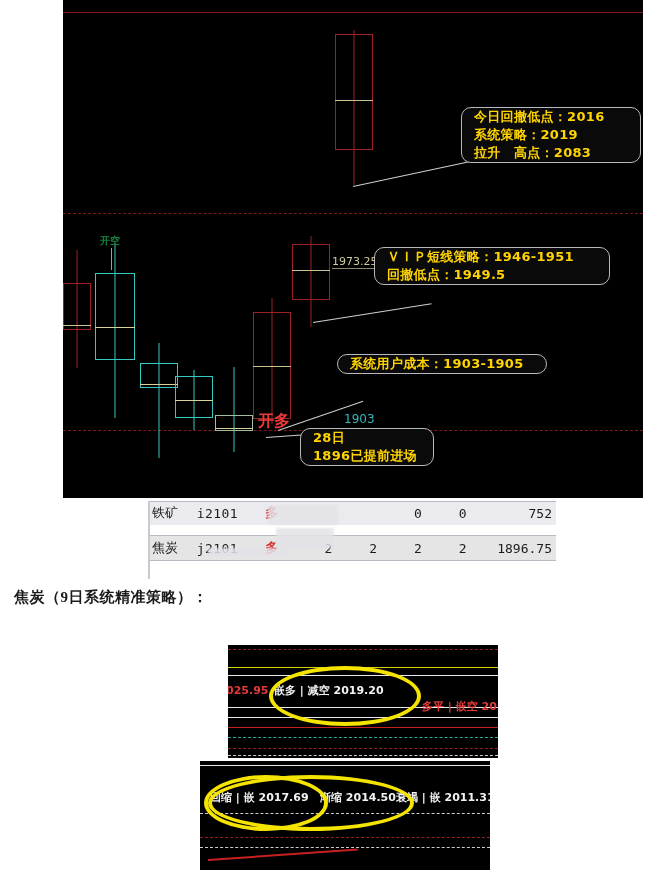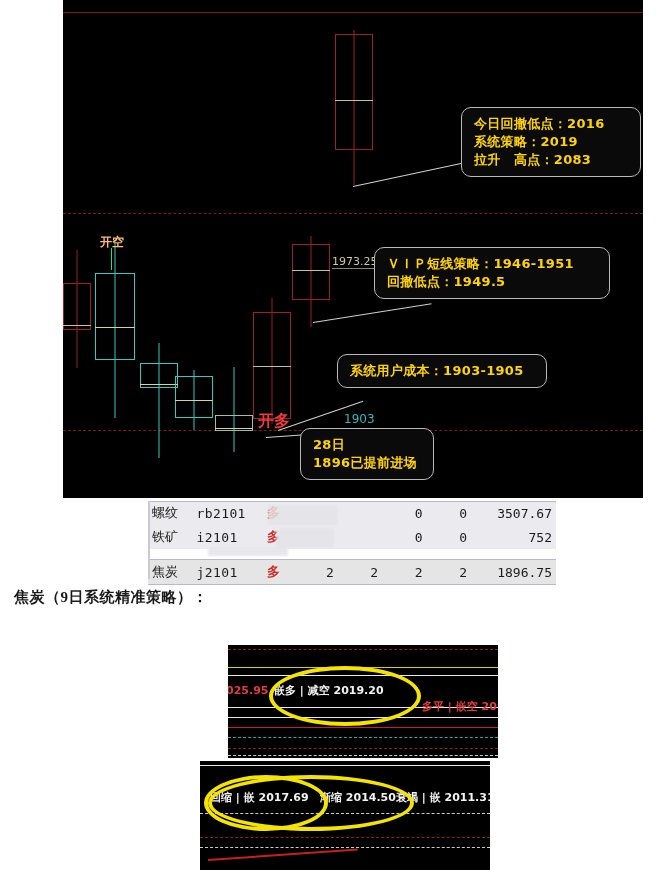--- a/index.html
+++ b/index.html
@@ -37,31 +37,31 @@
   .c-red  .mid{border-top:1px solid #c9c48f;}
   .c-grn  .wick{background:#35c9c2;}
   .c-grn  .body{border-color:#9fbfa0;}
   .c-grn  .mid{border-top:1px solid #d9d39a;}
 
   
   .chart-label{
     position:absolute;white-space:nowrap;font-size:11px;line-height:1;
     font-family:"DejaVu Sans","Liberation Sans",sans-serif;
   }
-  .lbl-green{color:#fdba74;font-weight:bold;font-size:12px;}
+  .lbl-green{color:#15803d;font-weight:bold;font-size:10px;}
   .lbl-red{color:#ef3a3a;font-weight:bold;font-size:16px;}
   .lbl-price{color:#cfc89c;font-size:11px;border-bottom:1px solid #8d8968;padding-bottom:1px;}
   .lbl-cyan{color:#37b6b6;font-size:12px;text-align:right;}
 
   
   .callout{
     position:absolute;background:#0a0a0a;border:1.6px solid #b9b9b9;
     border-radius:10px;color:#ffd400;font-weight:bold;
     font-family:"DejaVu Sans","Liberation Sans",sans-serif;
-    padding:7px 12px;box-sizing:border-box;line-height:1.38;
+    padding:0 12px;box-sizing:border-box;line-height:1.38;
     font-size:13px;letter-spacing:.3px;
   }
   .callout .row{white-space:nowrap;}
   .leader{position:absolute;background:#cfcfcf;height:1px;transform-origin:0 50%;}
 
   
   #position-table{
     position:absolute;left:148px;top:501px;width:408px;height:78px;
     background:#ffffff;
     font-family:"DejaVu Sans Mono","Liberation Mono",monospace;
@@ -207,30 +207,20 @@
   <div class="tbl-border-top"></div>
   <div class="sidebar-l"></div>
 
   <div class="blurbox" style="left:120px;top:4px;width:70px;height:20px;"></div>
   <div class="blurbox" style="left:128px;top:27px;width:58px;height:20px;"></div>
   <div class="blurbox" style="left:60px;top:47px;width:80px;height:8px;"></div>
 
   <table>
     <tbody>
       <tr class="grp-a">
-        <td class="cell-name">螺纹</td>
-        <td class="cell-code">rb2101</td>
-        <td class="cell-dir">多</td>
-        <td class="cell-num"></td>
-        <td class="cell-num"></td>
-        <td class="cell-num">0</td>
-        <td class="cell-num">0</td>
-        <td class="cell-last">3507.67</td>
-      </tr>
-      <tr class="grp-a">
         <td class="cell-name">铁矿</td>
         <td class="cell-code">i2101</td>
         <td class="cell-dir">多</td>
         <td class="cell-num"></td>
         <td class="cell-num"></td>
         <td class="cell-num">0</td>
         <td class="cell-num">0</td>
         <td class="cell-last">752</td>
       </tr>
       <tr>

